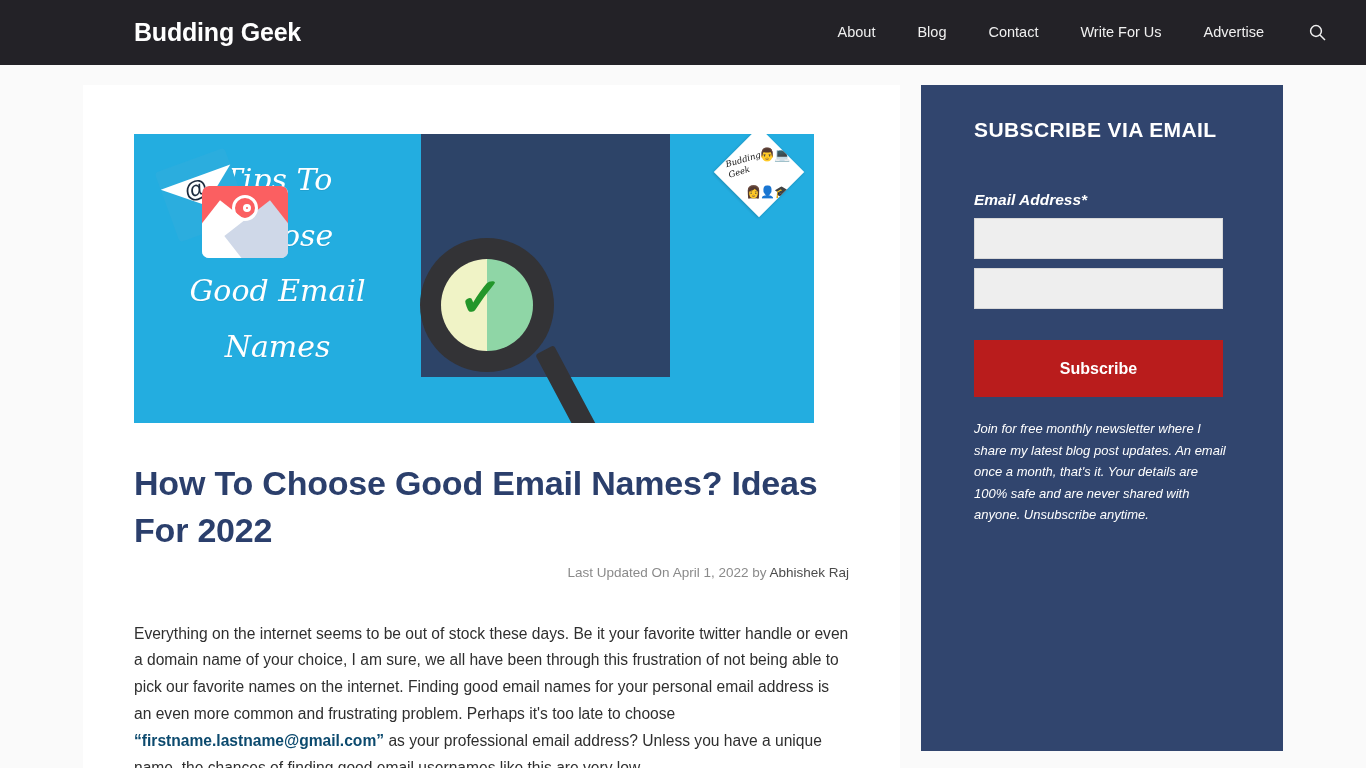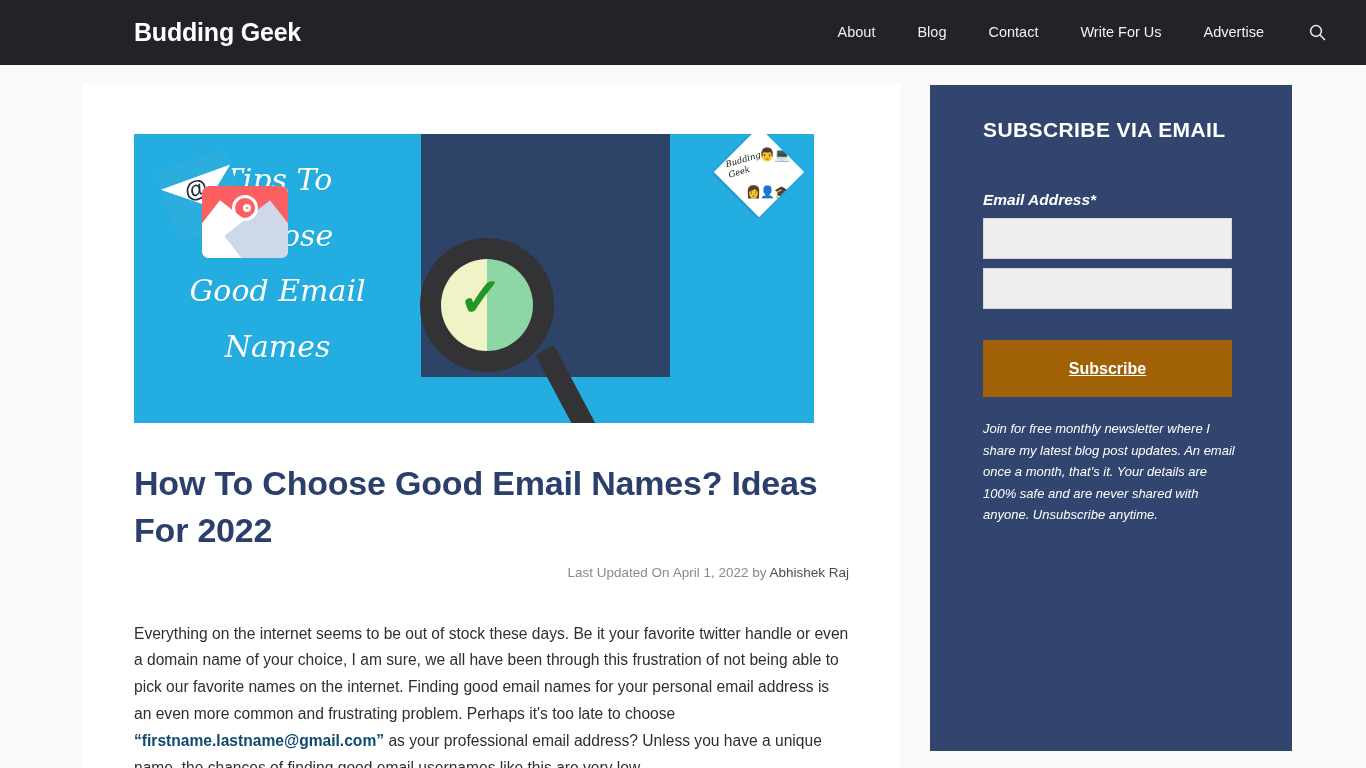--- a/index.html
+++ b/index.html
@@ -268,21 +268,20 @@
     font-weight: bold;
     color: #0c4a6e;
   }
 
   
   .sidebar {
     width: 362px;
     background: #31456e;
     padding: 33px 40px 40px 53px;
     min-height: 666px;
-    margin-left: 9px;
   }
   .sb-title {
     color: #ffffff;
     font-size: 21px;
     font-weight: bold;
     letter-spacing: 0.4px;
   }
   .sb-label {
     color: #ffffff;
     font-size: 15.5px;
@@ -301,28 +300,27 @@
     outline: none;
     font-size: 14px;
     padding: 0 8px;
     font-family: "Liberation Sans", sans-serif;
   }
   .sb-button {
     display: block;
     width: 249px;
     height: 57px;
     margin-top: 31px;
-    background: #a16207;
+    background: #b91c1c;
     border: none;
     color: #ffffff;
     font-size: 16px;
     font-weight: bold;
     cursor: pointer;
     font-family: "Liberation Sans", sans-serif;
-    text-decoration: underline;
   }
   .sb-desc {
     margin-top: 21px;
     width: 255px;
     color: #ffffff;
     font-size: 13px;
     font-style: italic;
     line-height: 1.66;
   }
 </style>

